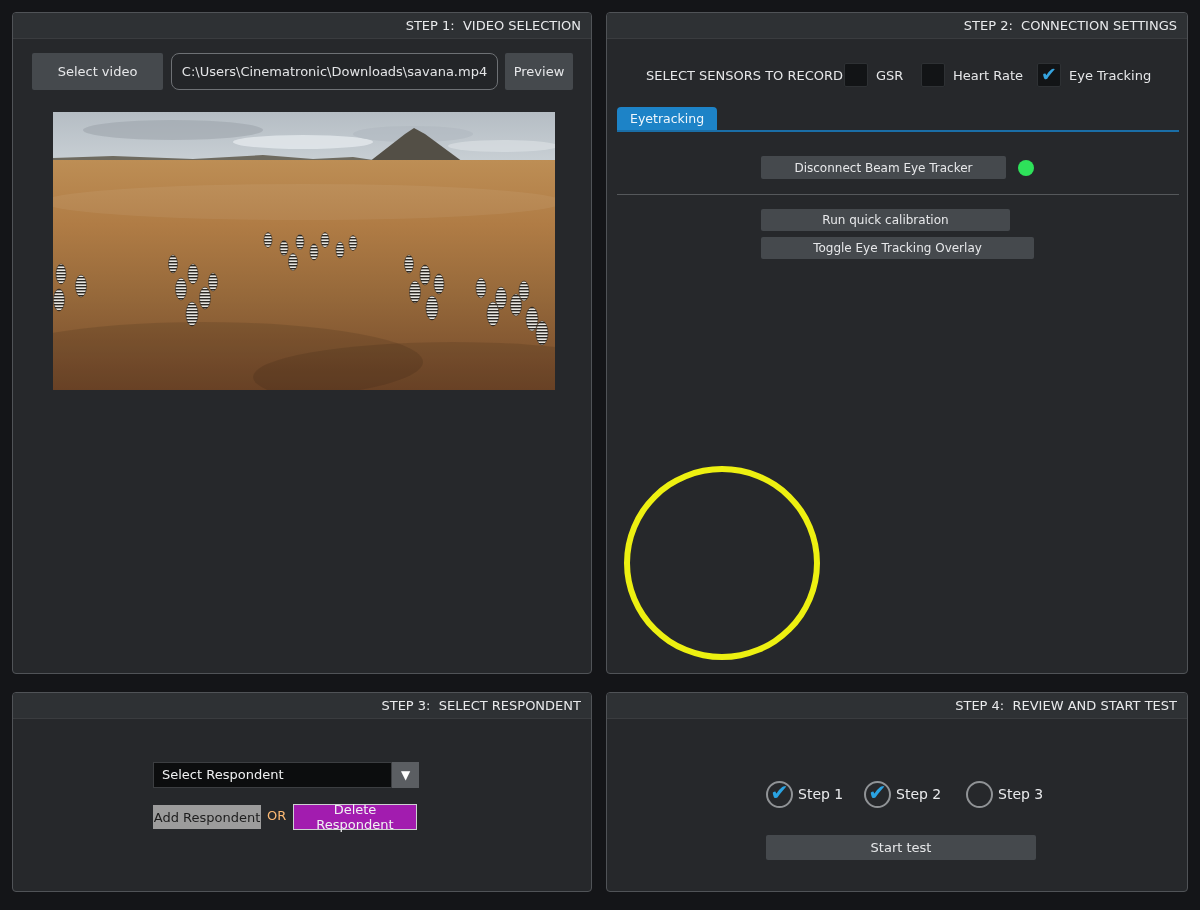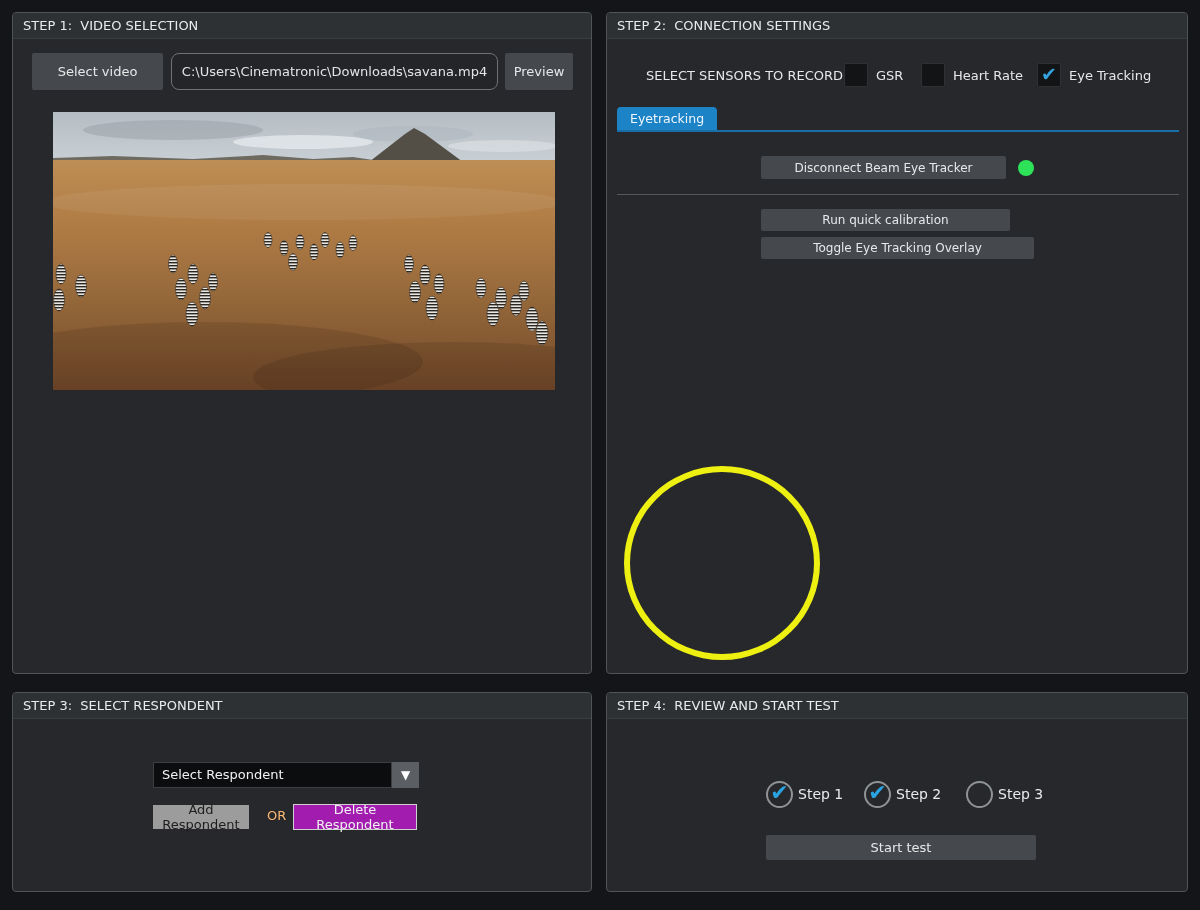--- a/index.html
+++ b/index.html
@@ -2,21 +2,21 @@
 <html><head>
 <meta charset="utf-8">
 <style>
   * { margin:0; padding:0; box-sizing:border-box; }
   html,body { width:1200px; height:910px; background:#141518; overflow:hidden;
               font-family:"DejaVu Sans","Liberation Sans",sans-serif; }
 
   .panel { position:absolute; background:#26282b; border:1px solid #505357; border-radius:4px; }
   .panel-header { height:26px; line-height:25px; background:#2e3134; color:#e9eaec;
                   font-size:13px; padding:0 10px; border-bottom:1px solid #3a3c3f;
-                  border-radius:3px 3px 0 0; white-space:pre; }
+                  border-radius:3px 3px 0 0; white-space:pre;text-align:right; }
 
   .btn { background:#45494d; color:#e7e8ea; border:none; border-radius:2px;
          font-size:13px; font-family:inherit; display:flex; align-items:center;
          justify-content:center; cursor:default; position:absolute; }
   .btn-sm { font-size:12px; }
 
   
   #file-path { position:absolute; left:158px; top:40px; width:327px; height:37px;
                background:#232528; border:1px solid #6e7175; border-radius:8px;
                color:#e3e4e6; font-size:13px; text-align:center; font-family:inherit; }
@@ -40,21 +40,21 @@
   .gaze-circle { position:absolute; left:17px; top:453px; width:196px; height:194px;
                  border:6px solid #edf011; border-radius:50%; }
 
   
   .dropdown { position:absolute; left:140px; top:69px; width:239px; height:26px;
               background:#0c0d0e; border:1px solid #3c3e41; color:#f0f1f2;
               font-size:13px; line-height:24px; padding-left:8px; }
   .dropdown-btn { position:absolute; left:379px; top:69px; width:27px; height:26px;
                   background:#5b5e62; display:flex; align-items:center; justify-content:center;
                   color:#ffffff; font-size:12px; }
-  .btn-light { position:absolute; left:140px; top:112px; width:96px; height:24px;
+  .btn-light { position:absolute; left:140px; top:112px; width:108px; height:24px;
                background:#9c9c9c; color:#1d1d1d; font-size:13px; display:flex;
                align-items:center; justify-content:center; border:none; font-family:inherit; }
   .or-label { position:absolute; left:254px; top:115px; color:#fdba74; font-size:13px; }
   .btn-outline { position:absolute; left:280px; top:111px; width:124px; height:26px;
                  background:#a21caf; color:#f1f1f3; border:1px solid #cfd0d2;
                  font-size:13px; display:flex; align-items:center; justify-content:center;
                  font-family:inherit; }
 
   
   .step-circle { position:absolute; top:88px; width:27px; height:27px; border-radius:50%;

